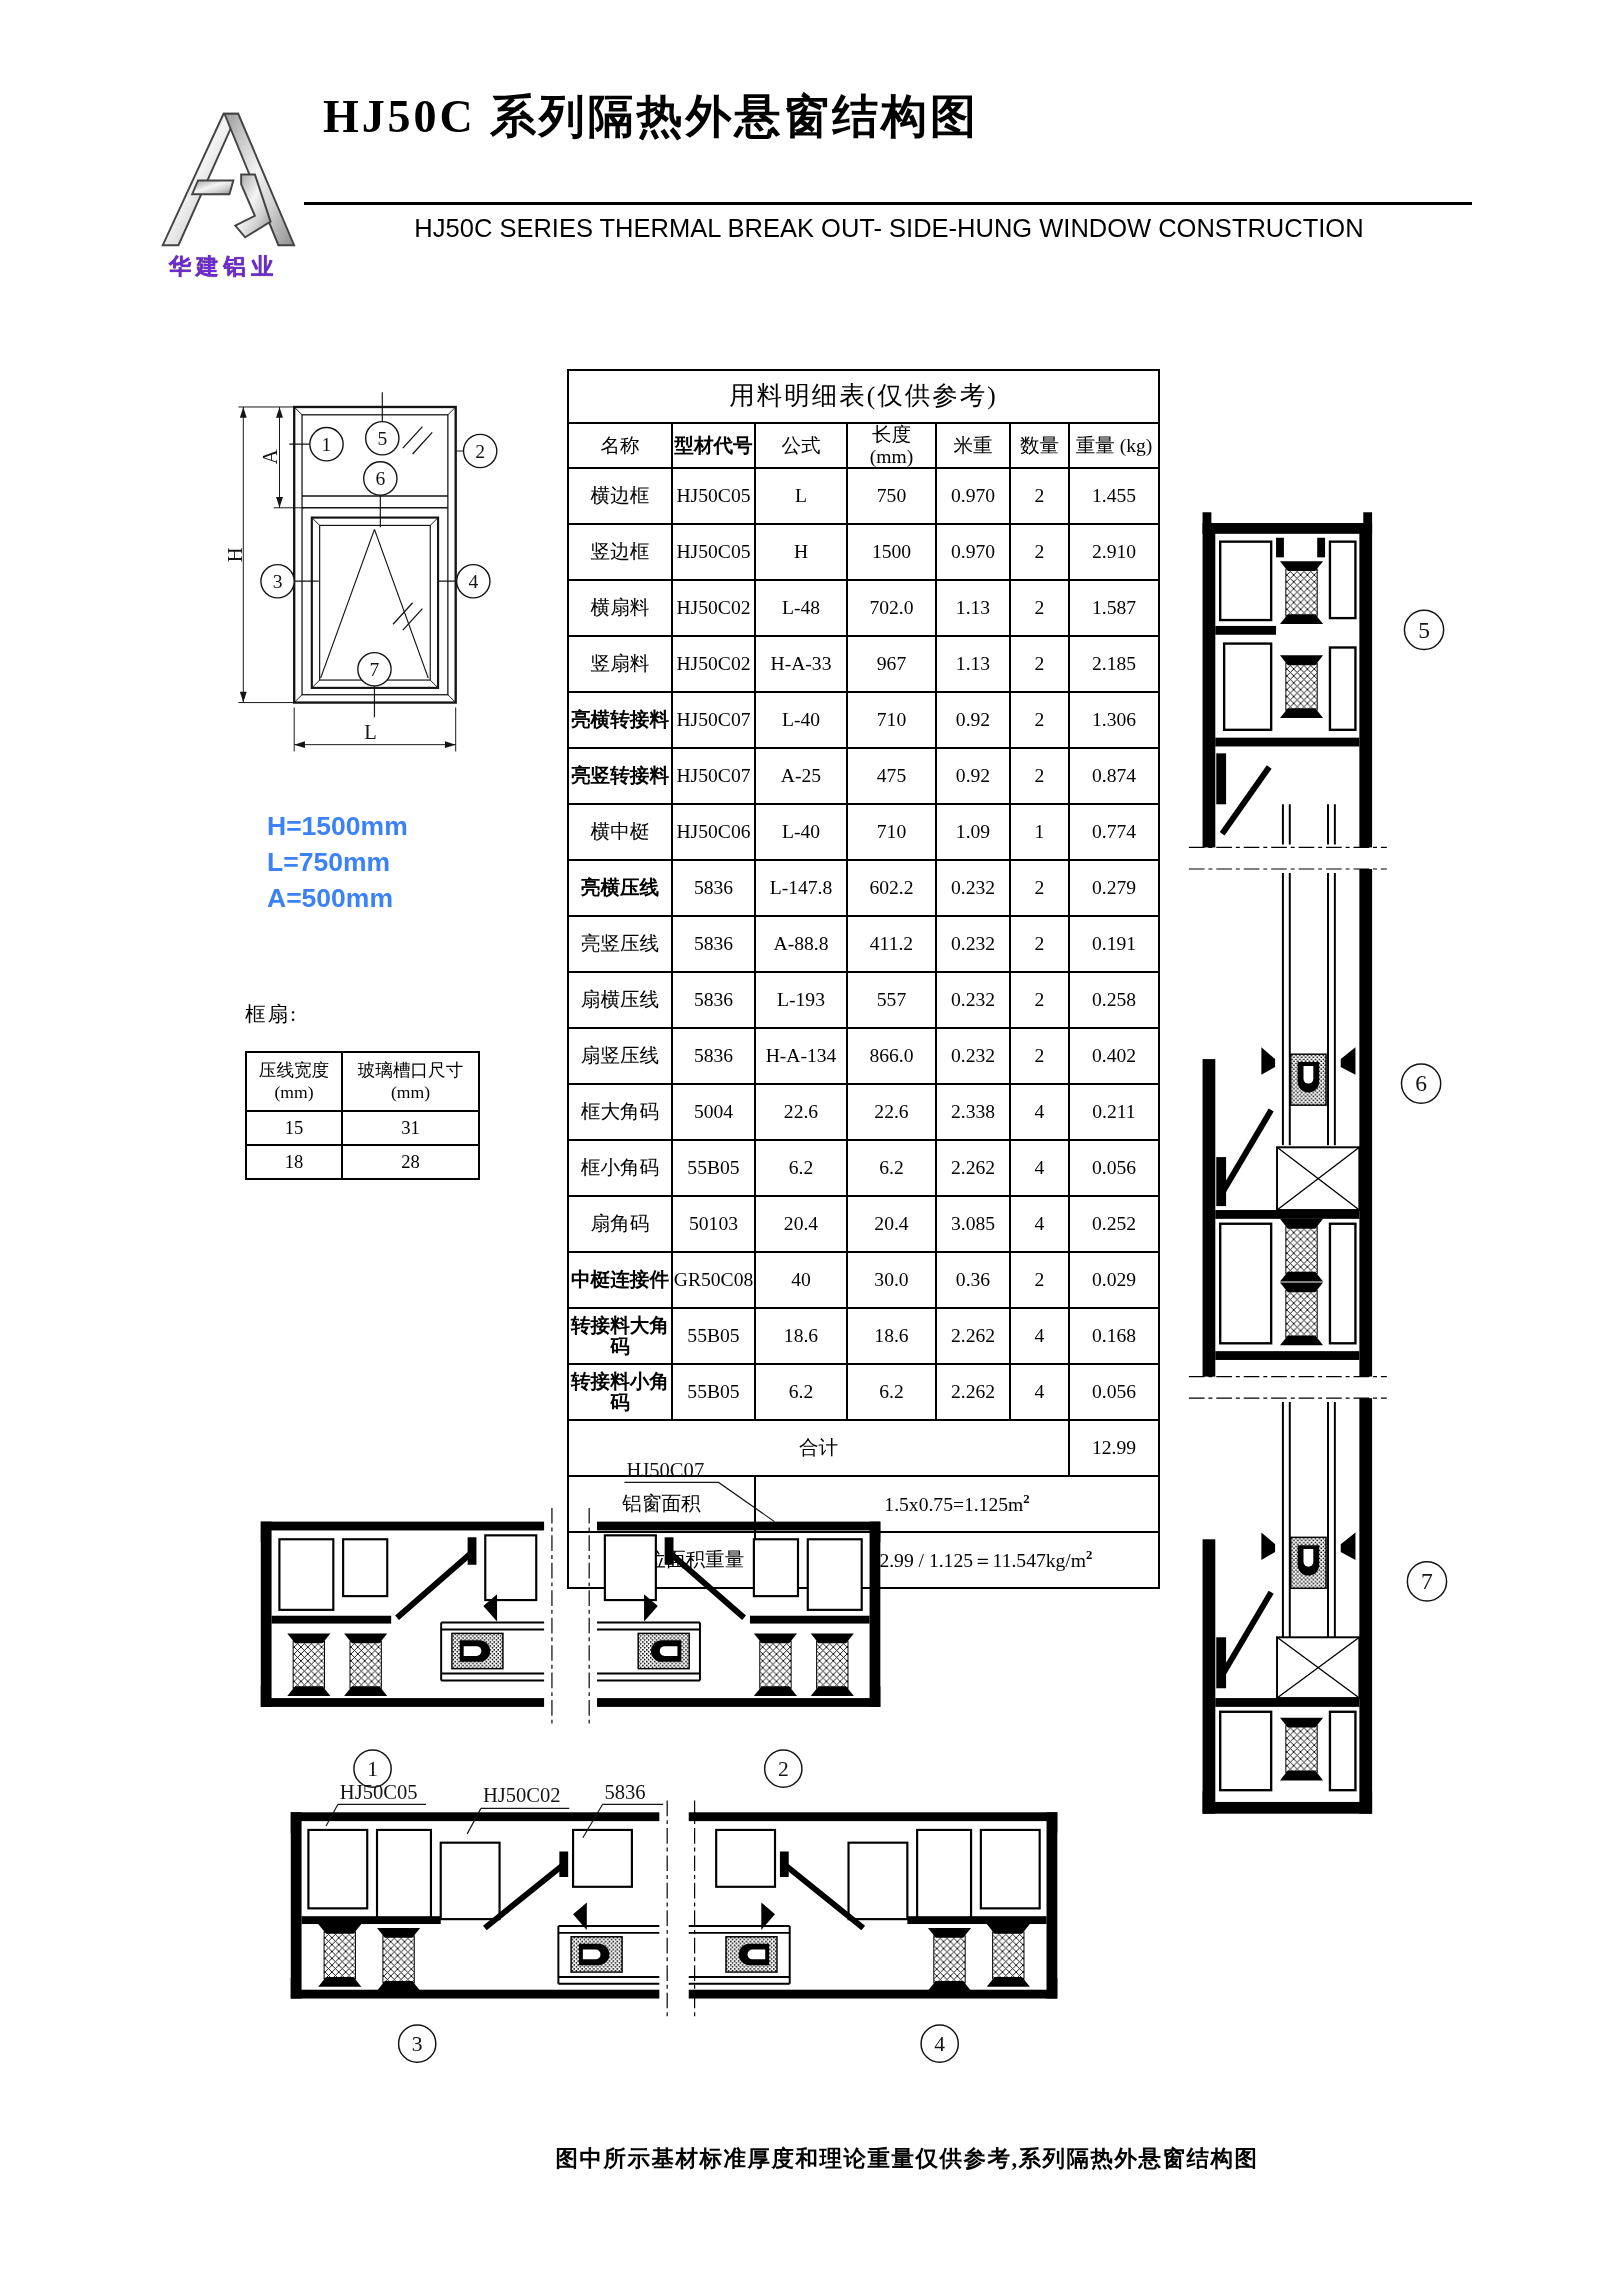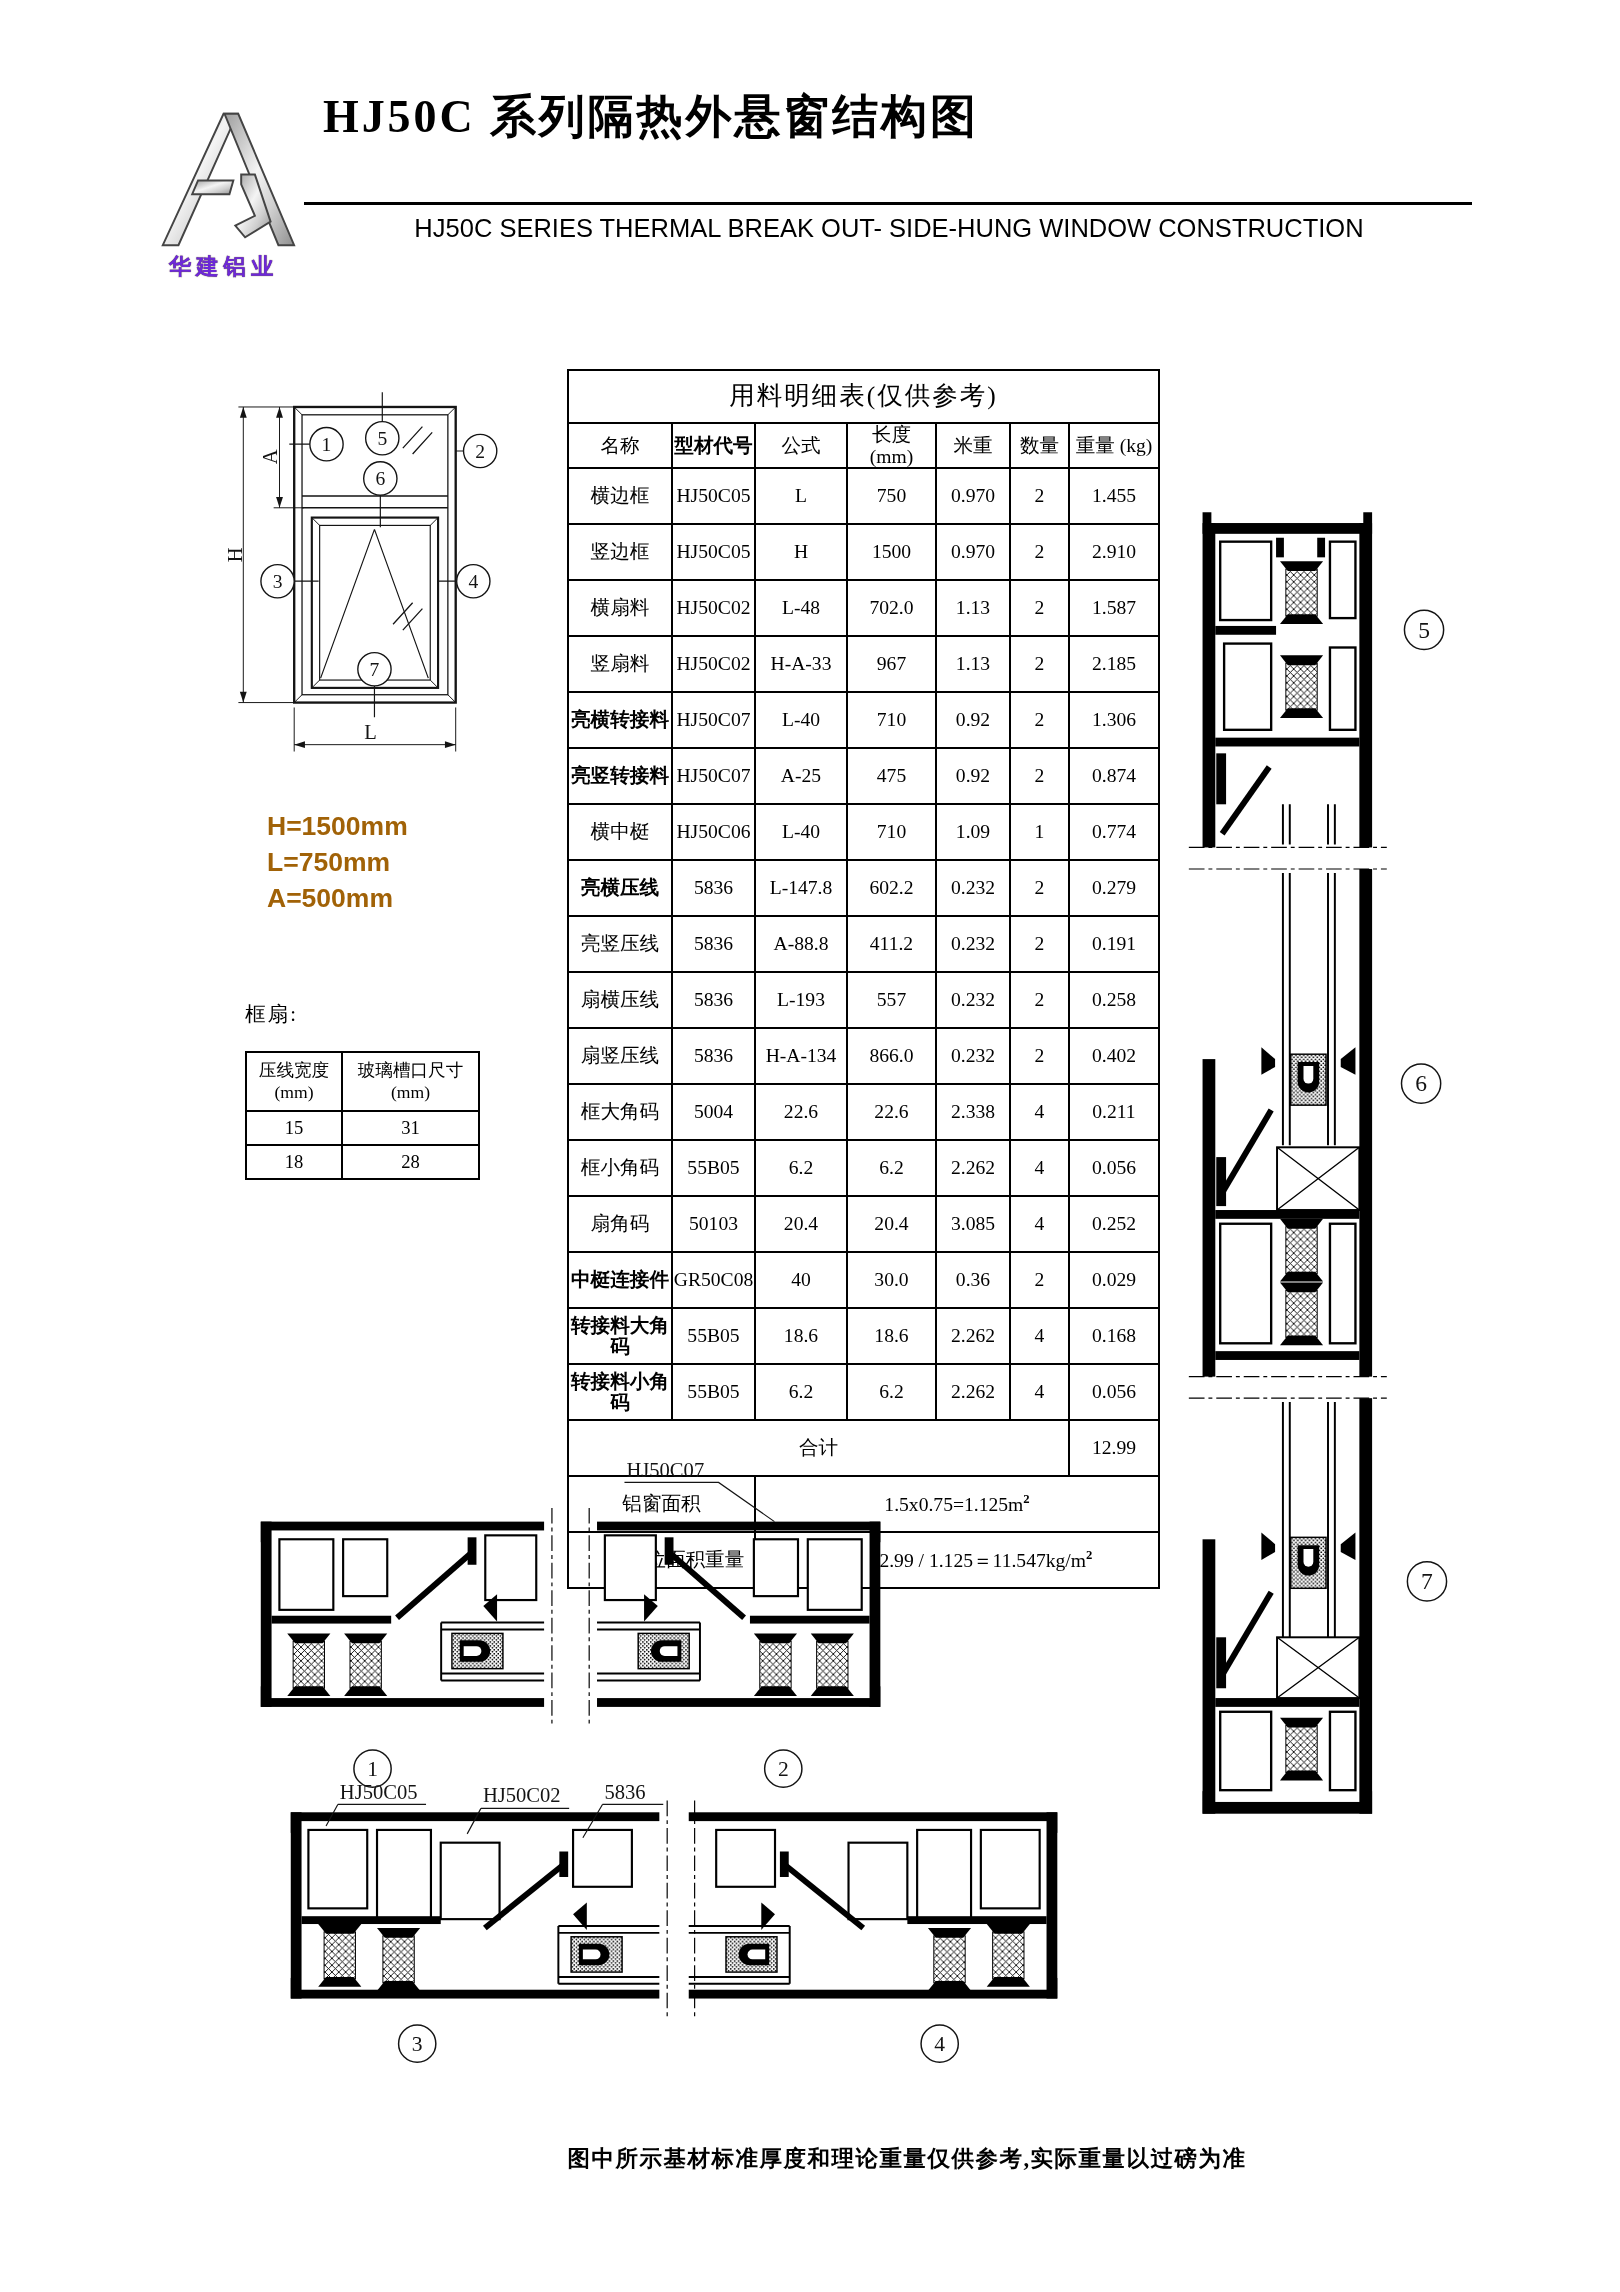--- a/index.html
+++ b/index.html
@@ -8,21 +8,21 @@
   .abs{position:absolute;}
   
   .company{font-weight:bold;font-size:22.5px;letter-spacing:4.9px;color:#6d28d9;
            text-shadow:0 0 1px #3a2c0a;text-align:center;width:157px;}
   .title{font-weight:bold;font-size:46px;letter-spacing:2.9px;white-space:nowrap;}
   .rule{height:2.9px;background:#000;}
   .subtitle{font-family:"Liberation Sans","DejaVu Sans",sans-serif;font-size:25.5px;
             font-weight:500;width:1166px;text-align:center;white-space:nowrap;}
   
   .dims{font-family:"Liberation Sans","DejaVu Sans",sans-serif;font-size:26.5px;
-        font-weight:600;line-height:36px;color:#a16207;}
+        font-weight:600;line-height:36px;color:#3b82f6;}
   .kuangshan{font-size:20.6px;letter-spacing:2px;}
   
   table.gz{border-collapse:collapse;table-layout:fixed;width:233px;}
   table.gz td,table.gz th{border:2px solid #000000;text-align:center;vertical-align:middle;
         font-weight:normal;font-size:18.6px;padding:0;}
   table.gz th{font-size:17.6px;line-height:1.2;height:57px;}
   table.gz td{height:32px;}
   
   table.mt{border-collapse:collapse;table-layout:fixed;width:592px;}
   table.mt td,table.mt th{border:2px solid #000;text-align:center;vertical-align:middle;
@@ -525,16 +525,16 @@
     <g fill="#fff" stroke="#141414" stroke-width="1.5">
       <circle cx="141" cy="280" r="19"></circle>
       <circle cx="674" cy="280" r="19"></circle>
     </g>
     <g font-size="22" fill="#141414" text-anchor="middle">
       <text x="141" y="288">3</text>
       <text x="674" y="288">4</text>
     </g>
   </svg>
 
-  <div class="abs footer" style="left:412px;top:2143px;">图中所示基材标准厚度和理论重量仅供参考,实际重量以过磅为准</div>
+  <div class="abs footer" style="left:412px;top:2143px;">图中所示基材标准厚度和理论重量仅供参考,系列隔热外悬窗结构图</div>
 
 </div>
 
 
 </body></html>

